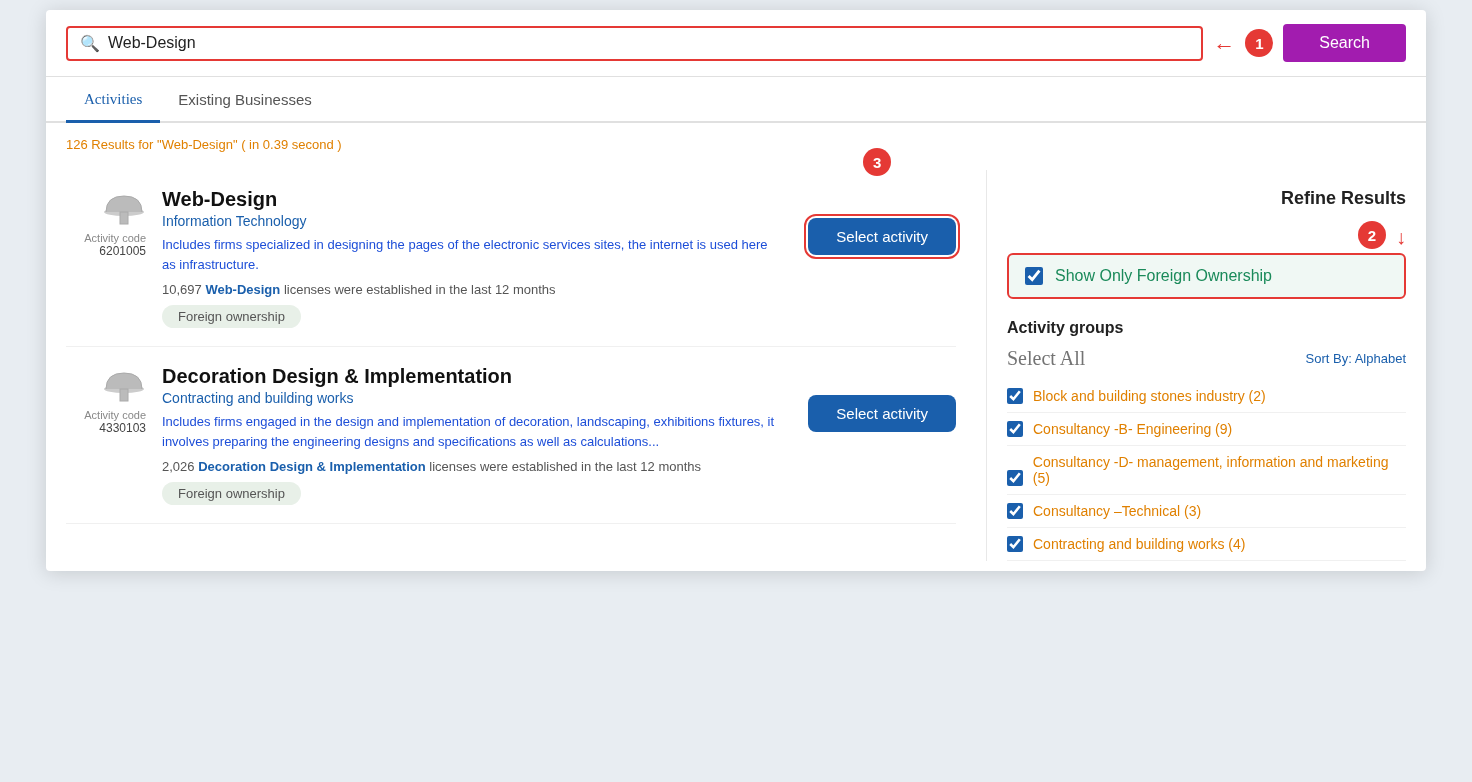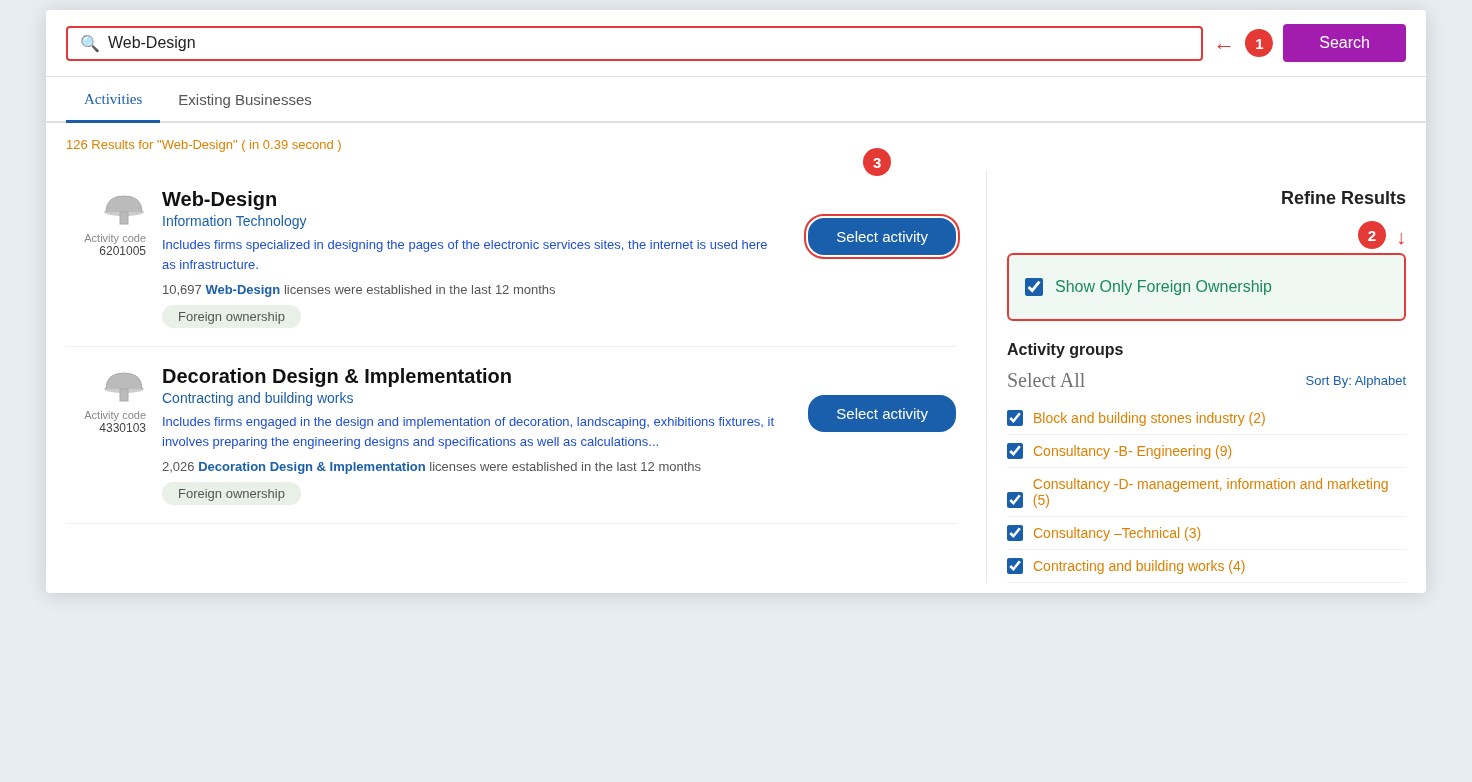--- a/index.html
+++ b/index.html
@@ -180,21 +180,21 @@
       background: #e8f0e8;
       color: #555;
       border-radius: 20px;
       padding: 4px 16px;
       font-size: 13px;
     }
     .select-btn {
       background: #1a5fac;
       color: #fff;
       border: none;
-      border-radius: 16px;
+      border-radius: 8px;
       padding: 10px 28px;
       font-size: 15px;
       cursor: pointer;
       white-space: nowrap;
       margin-left: 10px;
       margin-top: 30px;
     }
     .select-btn.highlighted {
       outline: 2px solid #e53935;
       outline-offset: 2px;
@@ -210,21 +210,21 @@
       font-weight: 600;
       color: #222;
       margin-bottom: 12px;
       padding-top: 18px;
       text-align: right;
     }
     .checkbox-filter {
       display: flex;
       align-items: center;
       gap: 12px;
-      padding: 23px 16px;
+      padding: 12px 16px;
       border: 2px solid #e53935;
       border-radius: 6px;
       background: #f0f8f4;
       margin-bottom: 20px;
     }
     .checkbox-filter input[type="checkbox"] {
       width: 18px;
       height: 18px;
       accent-color: #1a5fac;
     }

